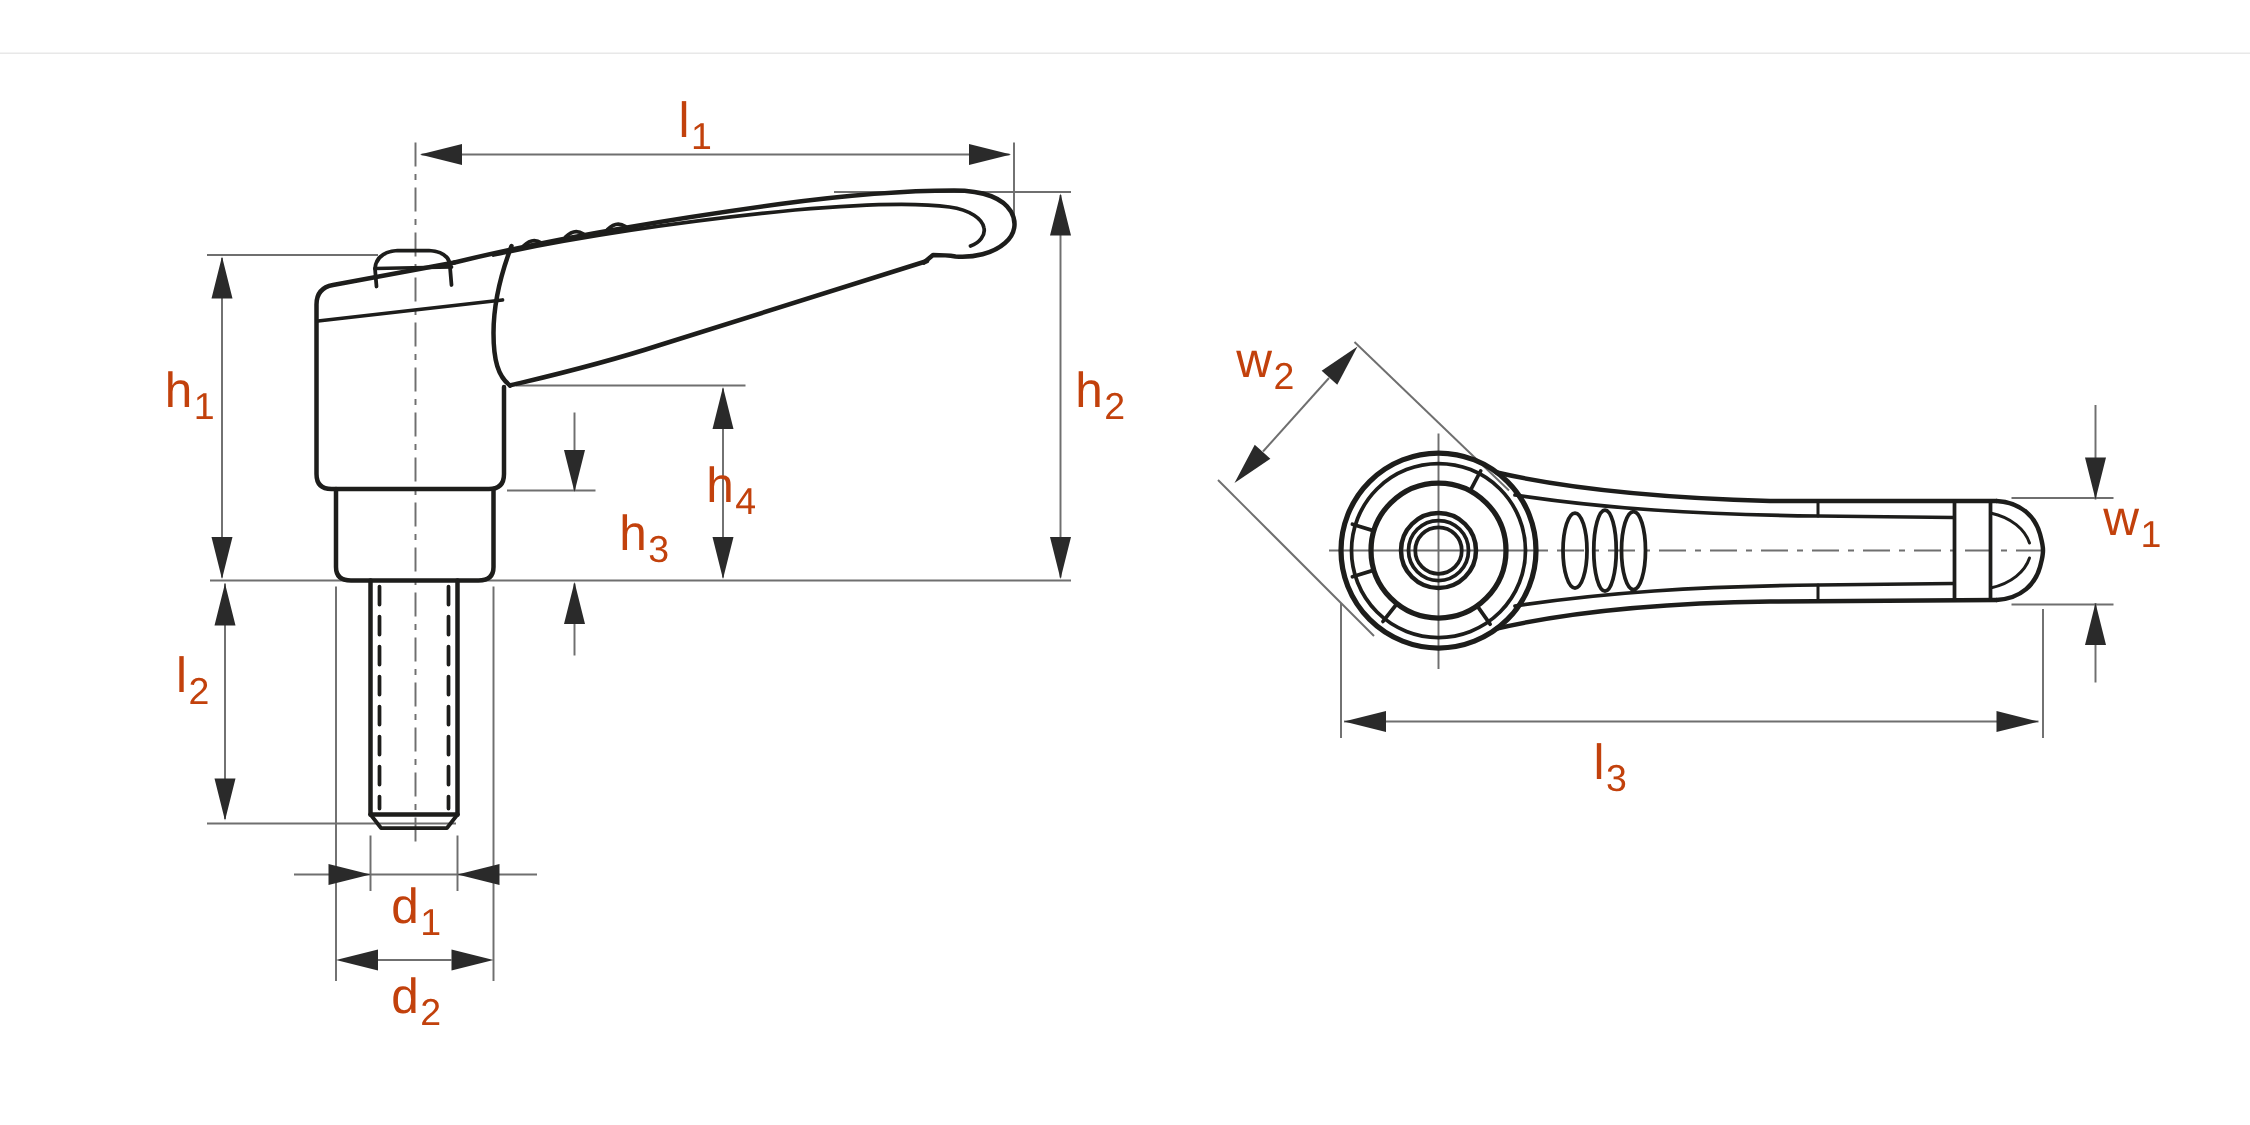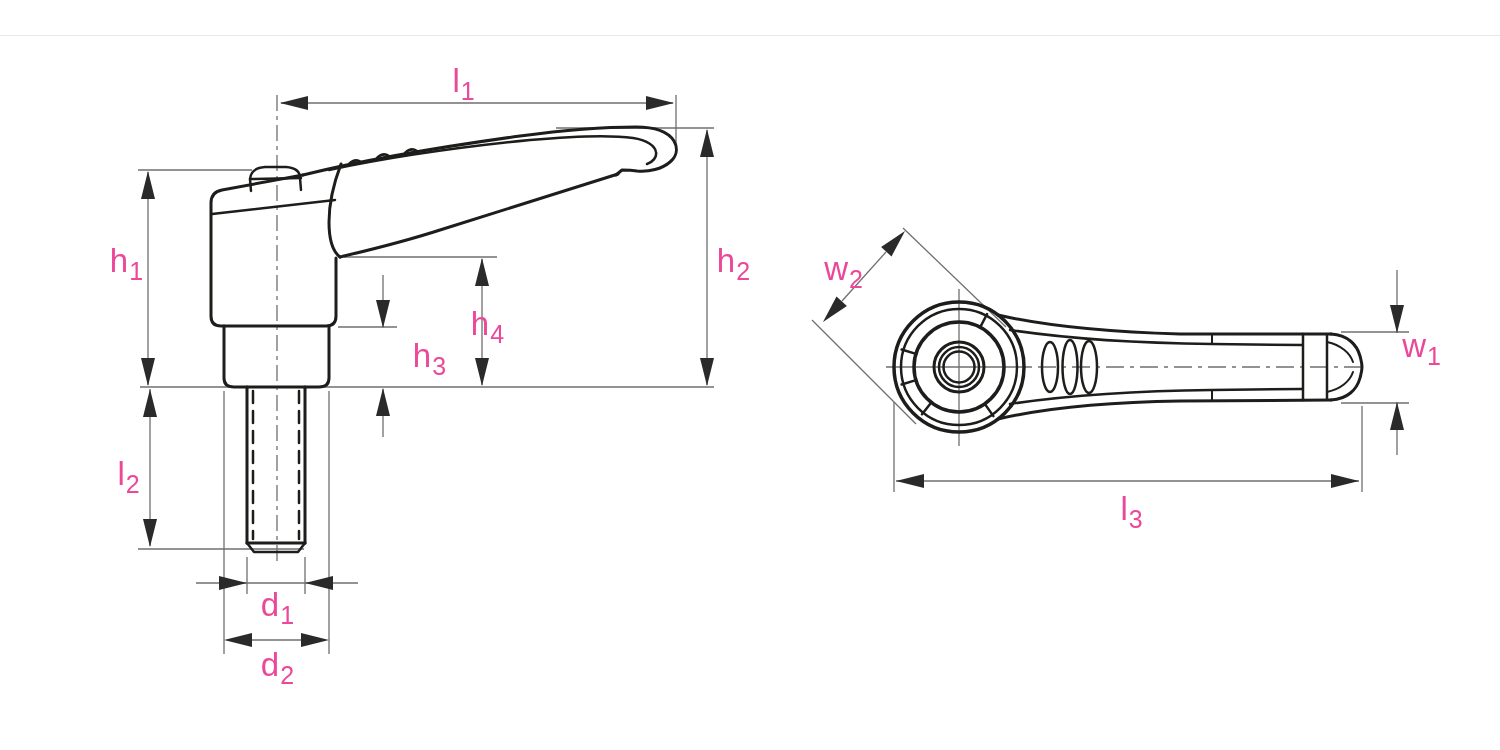--- a/index.html
+++ b/index.html
@@ -2,21 +2,21 @@
 <html><head>
 <meta charset="utf-8">
 <style>
   html,body{margin:0;padding:0;background:#ffffff;}
   body{width:1500px;height:750px;position:relative;font-family:"Liberation Sans",sans-serif;overflow:hidden;}
   .stage{position:absolute;left:0;top:0;width:1500px;height:750px;}
   svg{display:block;}
   .ol{stroke:#1d1d1b;fill:none;stroke-linecap:round;stroke-linejoin:round;}
   .thin{stroke:#6f6f6f;stroke-width:1.3;fill:none;}
   .arrow{fill:#2a2a2a;stroke:none;}
-  .dim-label{position:absolute;transform:translate(-50%,-50%);color:#ec4899;font-size:33px;line-height:1;white-space:nowrap;}
+  .dim-label{position:absolute;transform:translate(-50%,-50%);color:#c2410c;font-size:33px;line-height:1;white-space:nowrap;}
   .dim-label .sub{font-size:25px;position:relative;top:8px;left:1px;}
   .top-divider{position:absolute;left:0;top:35px;width:1500px;height:1px;background:#e8e8e8;}
 </style>
 </head>
 <body>
 
 <div class="top-divider"></div>
 
 <div class="stage">
 <svg width="1500" height="750" viewBox="0 0 1500 750">
@@ -183,18 +183,18 @@
     </g>
   </g>
 </svg>
 </div>
 
 <div class="dim-label" style="left:463px;top:80px"><span>l</span><span class="sub">1</span></div>
 <div class="dim-label" style="left:126px;top:260px"><span>h</span><span class="sub">1</span></div>
 <div class="dim-label" style="left:733px;top:260px"><span>h</span><span class="sub">2</span></div>
 <div class="dim-label" style="left:429px;top:355px"><span>h</span><span class="sub">3</span></div>
 <div class="dim-label" style="left:487px;top:323px"><span>h</span><span class="sub">4</span></div>
-<div class="dim-label" style="left:128px;top:473px"><span>l</span><span class="sub">2</span></div>
+<div class="dim-label" style="left:128px;top:450px"><span>l</span><span class="sub">2</span></div>
 <div class="dim-label" style="left:277px;top:604px"><span>d</span><span class="sub">1</span></div>
 <div class="dim-label" style="left:277px;top:664px"><span>d</span><span class="sub">2</span></div>
-<div class="dim-label" style="left:843px;top:268px"><span>w</span><span class="sub">2</span></div>
+<div class="dim-label" style="left:843px;top:240px"><span>w</span><span class="sub">2</span></div>
 <div class="dim-label" style="left:1421px;top:345px"><span>w</span><span class="sub">1</span></div>
-<div class="dim-label" style="left:1131px;top:508px"><span>l</span><span class="sub">3</span></div>
+<div class="dim-label" style="left:1073px;top:508px"><span>l</span><span class="sub">3</span></div>
 
 </body></html>

